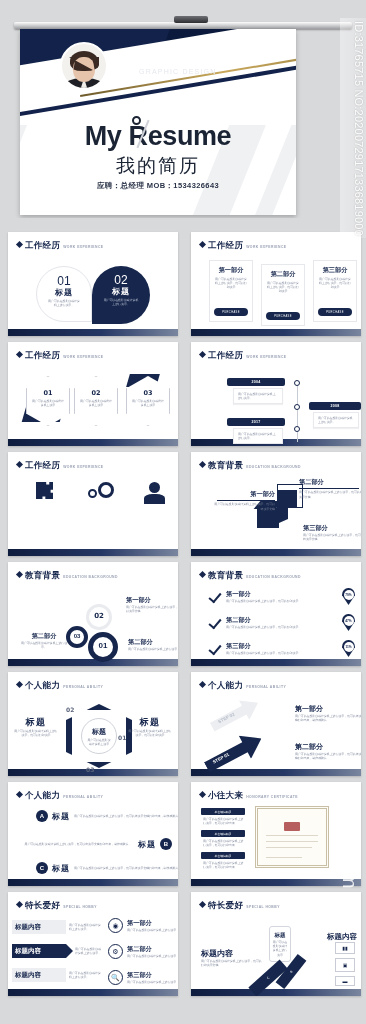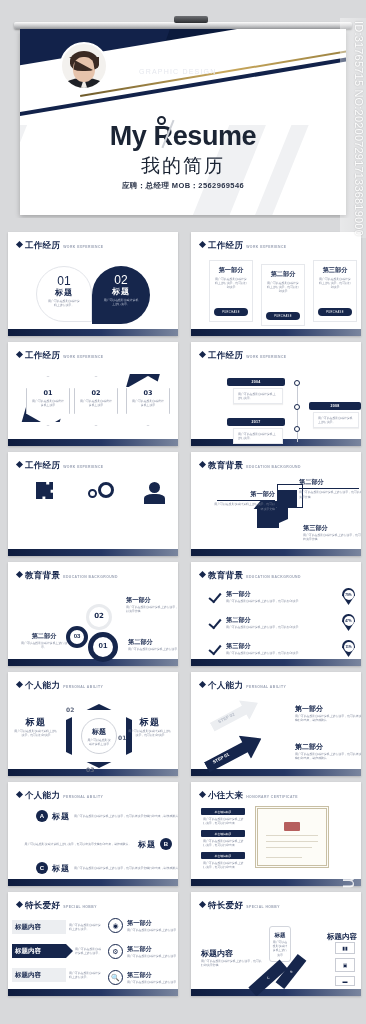--- a/index.html
+++ b/index.html
@@ -16,21 +16,21 @@
   .projector-bar {
     position:absolute; left:14px; top:22px; width:338px; height:7px;
     background:linear-gradient(#fdfdfd,#c9cacc 55%,#9b9da0);
     border-radius:2px; box-shadow:0 1px 2px rgba(0,0,0,.35);
   }
   .projector-knob {
     position:absolute; left:174px; top:16px; width:34px; height:7px;
     background:linear-gradient(#6e7074,#2c2e31); border-radius:2px;
   }
   .slide-cover {
-    position:absolute; left:20px; top:29px; width:326px; height:186px;
+    position:absolute; left:20px; top:29px; width:276px; height:186px;
     background:#ffffff; overflow:hidden;
     box-shadow:0 2px 5px rgba(0,0,0,.25);
   }
   .cover-navy {
     position:absolute; left:0; top:0; width:100%; height:96px;
     background:#12224a; overflow:hidden;
   }
   .cover-navy:after {
     content:""; position:absolute; left:-10px; top:38px;
     width:400px; height:140px; background:#ffffff;
@@ -336,21 +336,21 @@
       <div class="cover-role">GRAPHIC DESIGN</div>
 
       <div class="cover-title">
         <span class="en">
           <span>My Resume</span>
           <span class="ring"></span>
           <span class="slash"></span>
         </span>
       </div>
       <div class="cover-sub">我的简历</div>
-      <div class="cover-meta">应聘：总经理    MOB：2562969546</div>
+      <div class="cover-meta">应聘：总经理    MOB：1534326643</div>
     </div>
   </div>
 
   <div class="grid">
 
     <div class="row">
       <div class="cell">
         <div class="slide">
           <div class="slide-head">
             <span class="diamond"></span>

